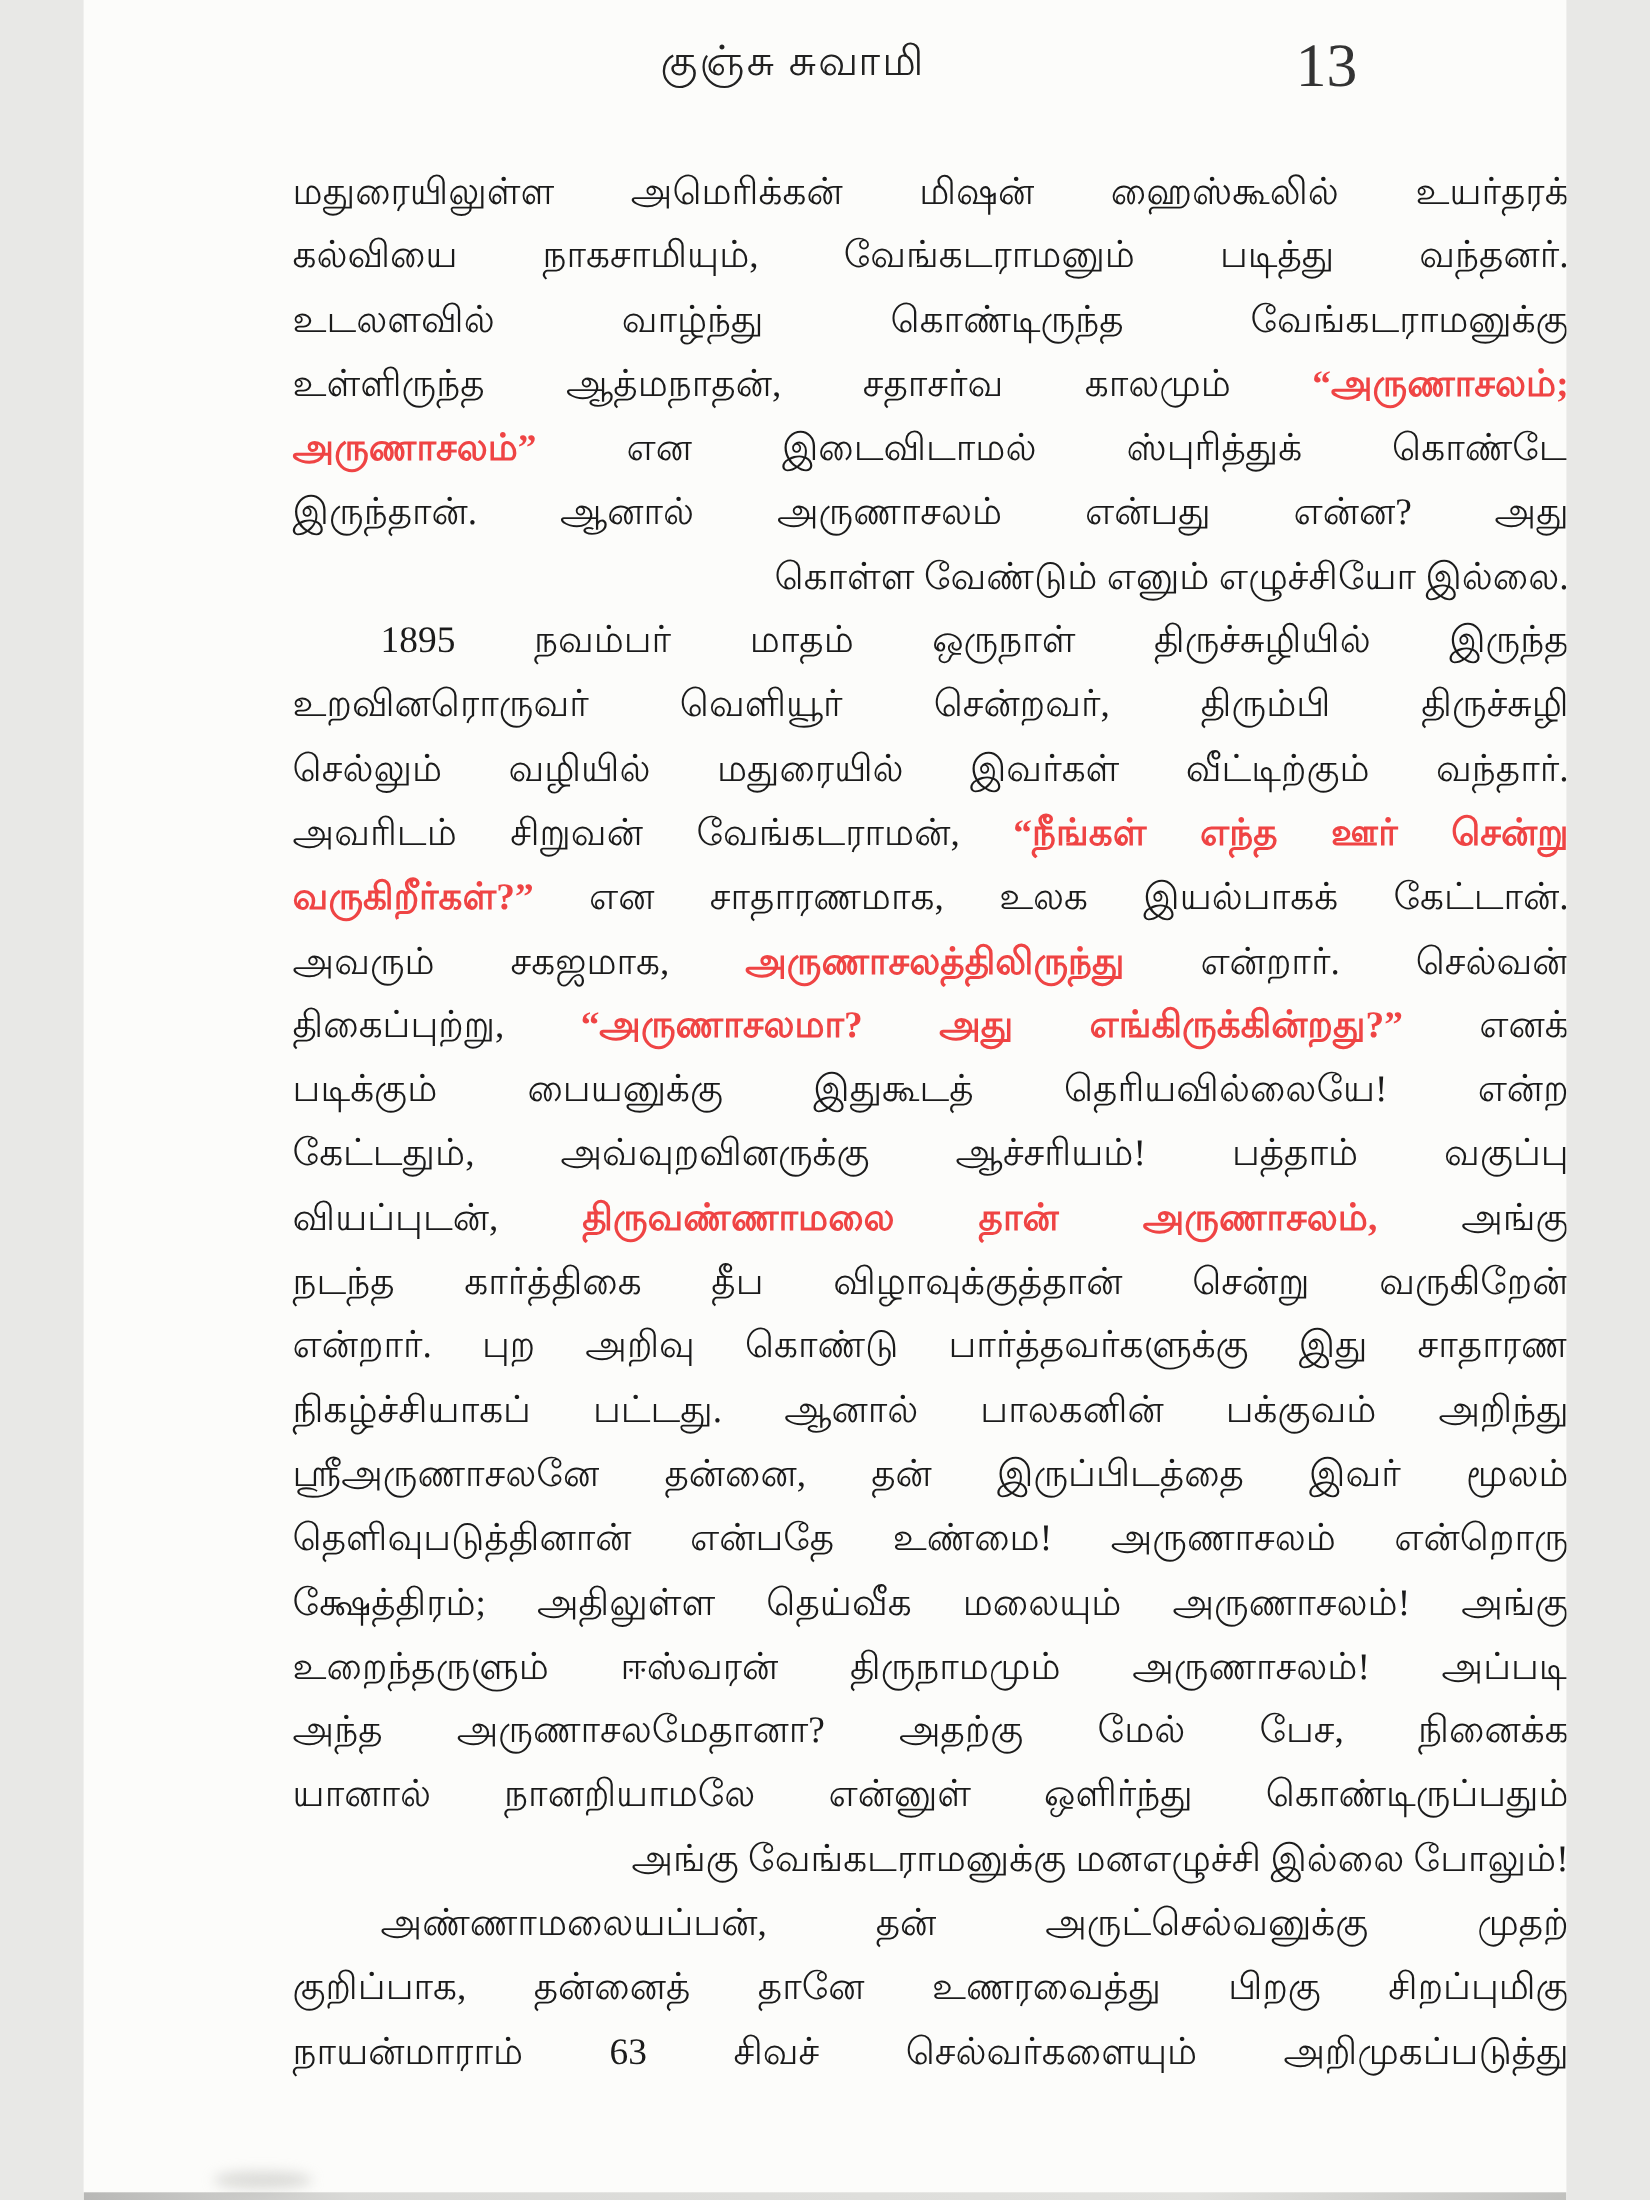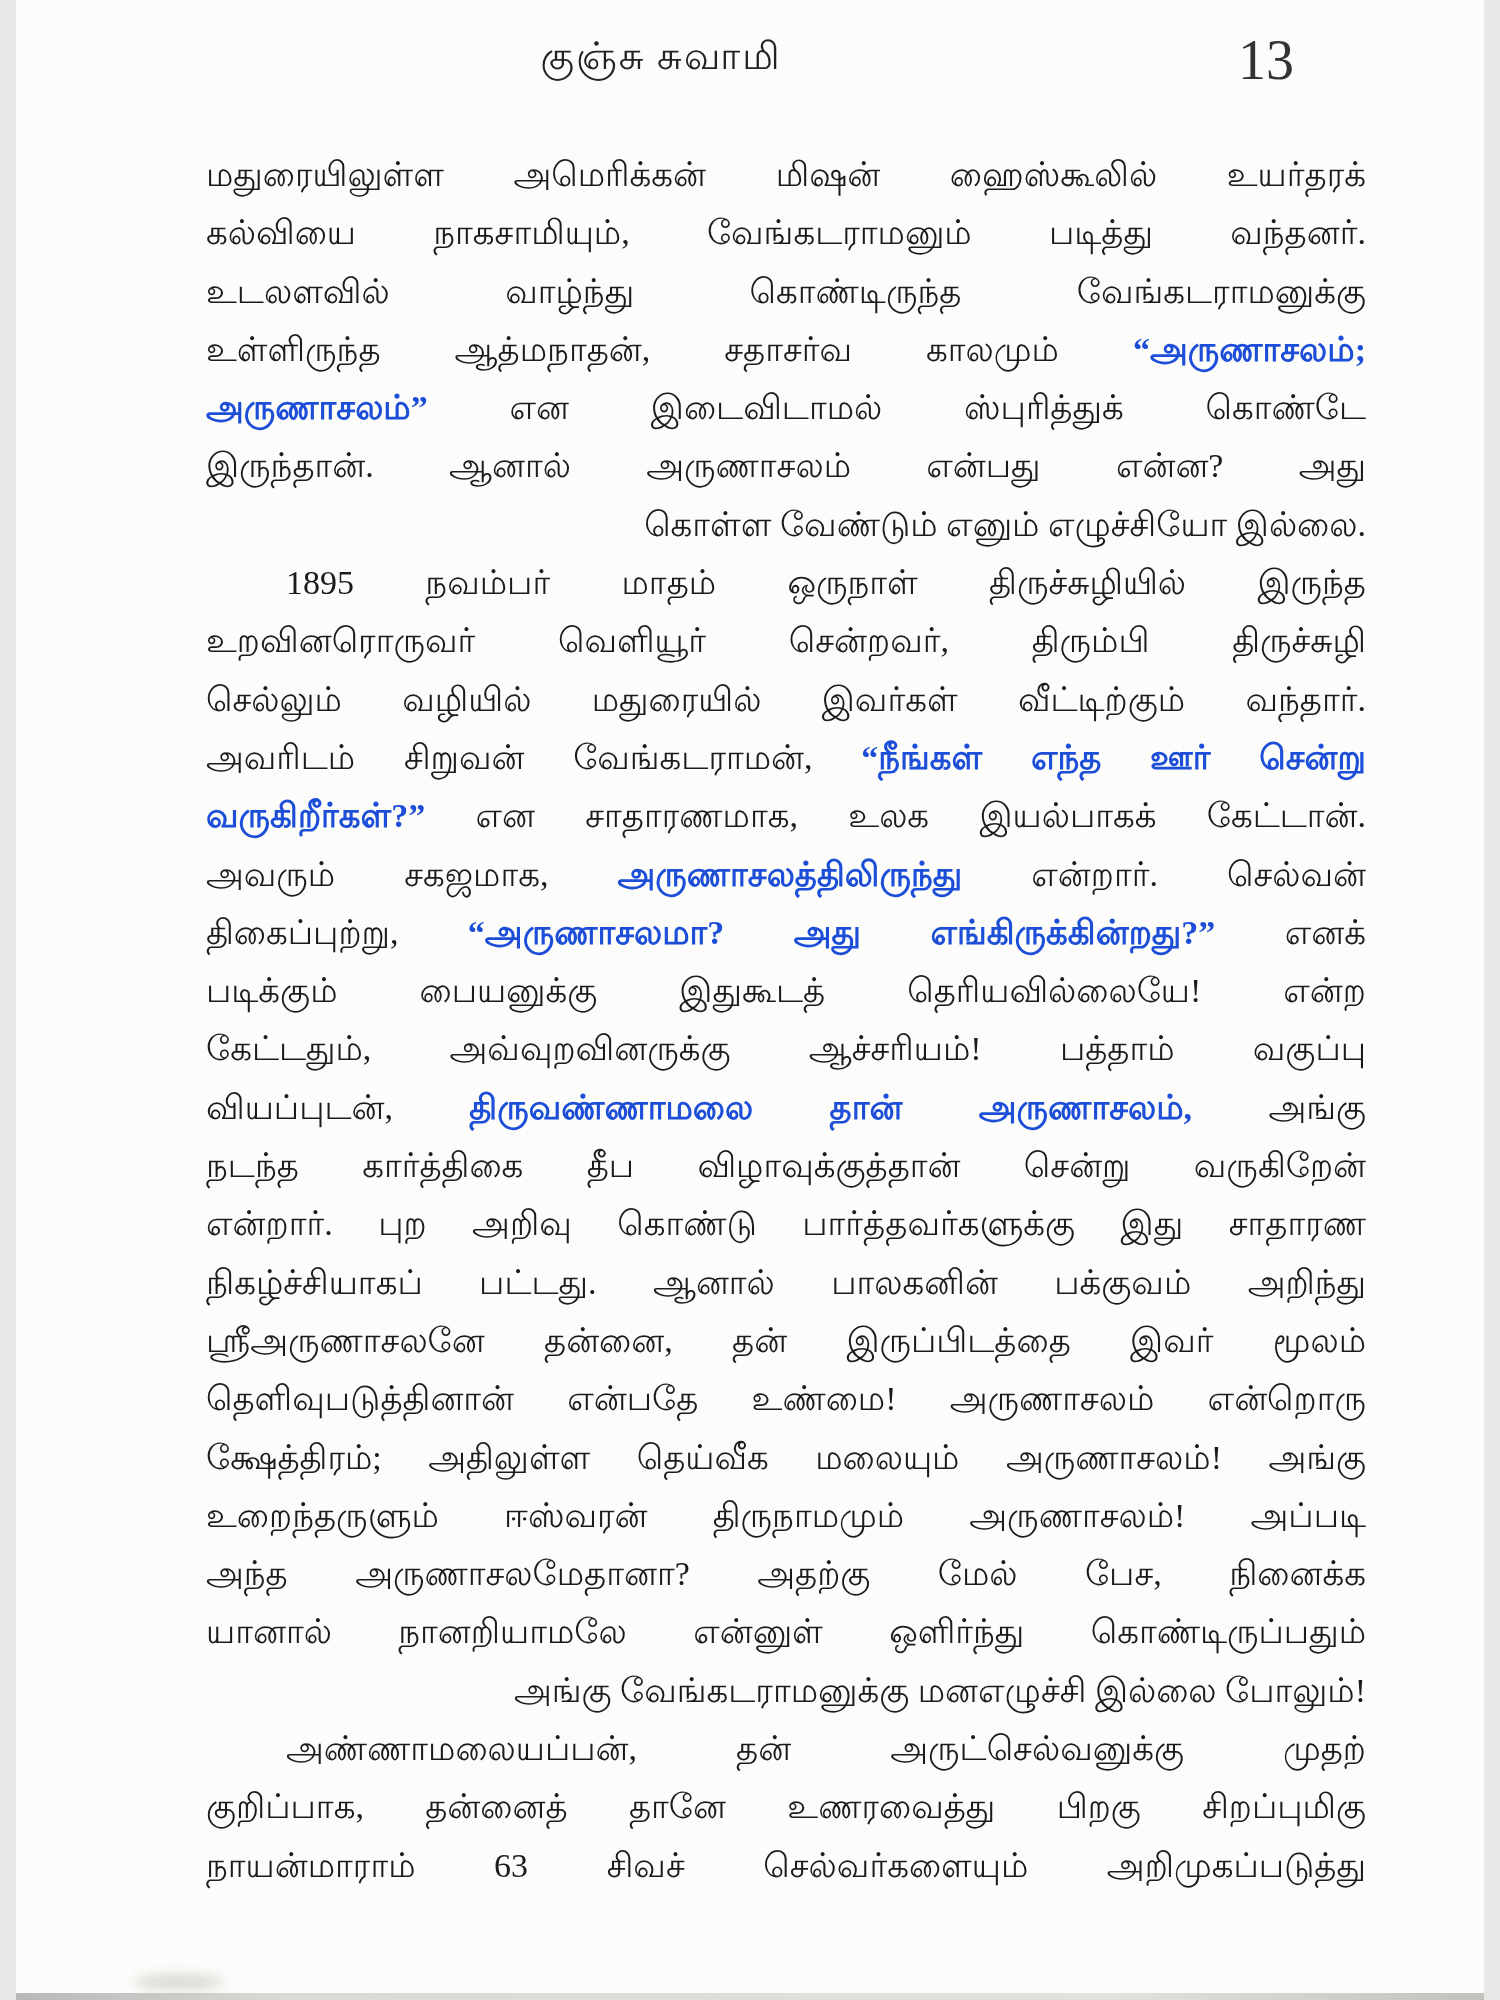--- a/index.html
+++ b/index.html
@@ -1,36 +1,36 @@
 <!DOCTYPE html>
 <html><head>
 <meta charset="utf-8">
 <style>
   html,body { margin:0; padding:0; }
   body { background:#e8e8e6; font-family:"Liberation Serif","DejaVu Serif",serif; }
   .page {
-    position:relative; width:1468px; height:2000px; margin:0 auto;
+    position:relative; width:1348px; height:2000px; margin:0 auto;
     background:#fcfcfa; color:#1c1c1c; overflow:hidden;
   }
   .header-title {
     position:absolute; top:34px; left:645px; transform:translateX(-50%);
     font-size:38px; letter-spacing:2px; color:#222; white-space:nowrap;
   }
   .page-number {
     position:absolute; top:28px; right:190px; font-size:56px; color:#333;
   }
   .body-text { position:absolute; top:146px; left:170px; width:1160px;margin-left:20px; }
   .line {
     font-size:34px; line-height:58.3px; white-space:normal;
     color:#1b1b1b; font-family:"Liberation Serif","DejaVu Serif",serif;
   }
   .line.just { text-align:justify; text-align-last:justify; }
   .line.left { text-align:right; }
   .line.indent { text-indent:80px; }
-  .bold { font-weight:700; color:#1d4ed8; }
+  .bold { font-weight:700; color:#ef4444; }
   .scan-bottom-edge {
     position:absolute; left:0; right:0; bottom:0; height:7px;
     background:linear-gradient(to right,#8a8a88,#c2c2bf 18%,#cfcfcb 75%,#9a9a97);
     opacity:.6;
   }
   .scan-smudge {
     position:absolute; left:118px; bottom:10px; width:90px; height:16px;
     background:#b9b9b5; border-radius:50%; filter:blur(6px); opacity:.5;
   }
 </style>

